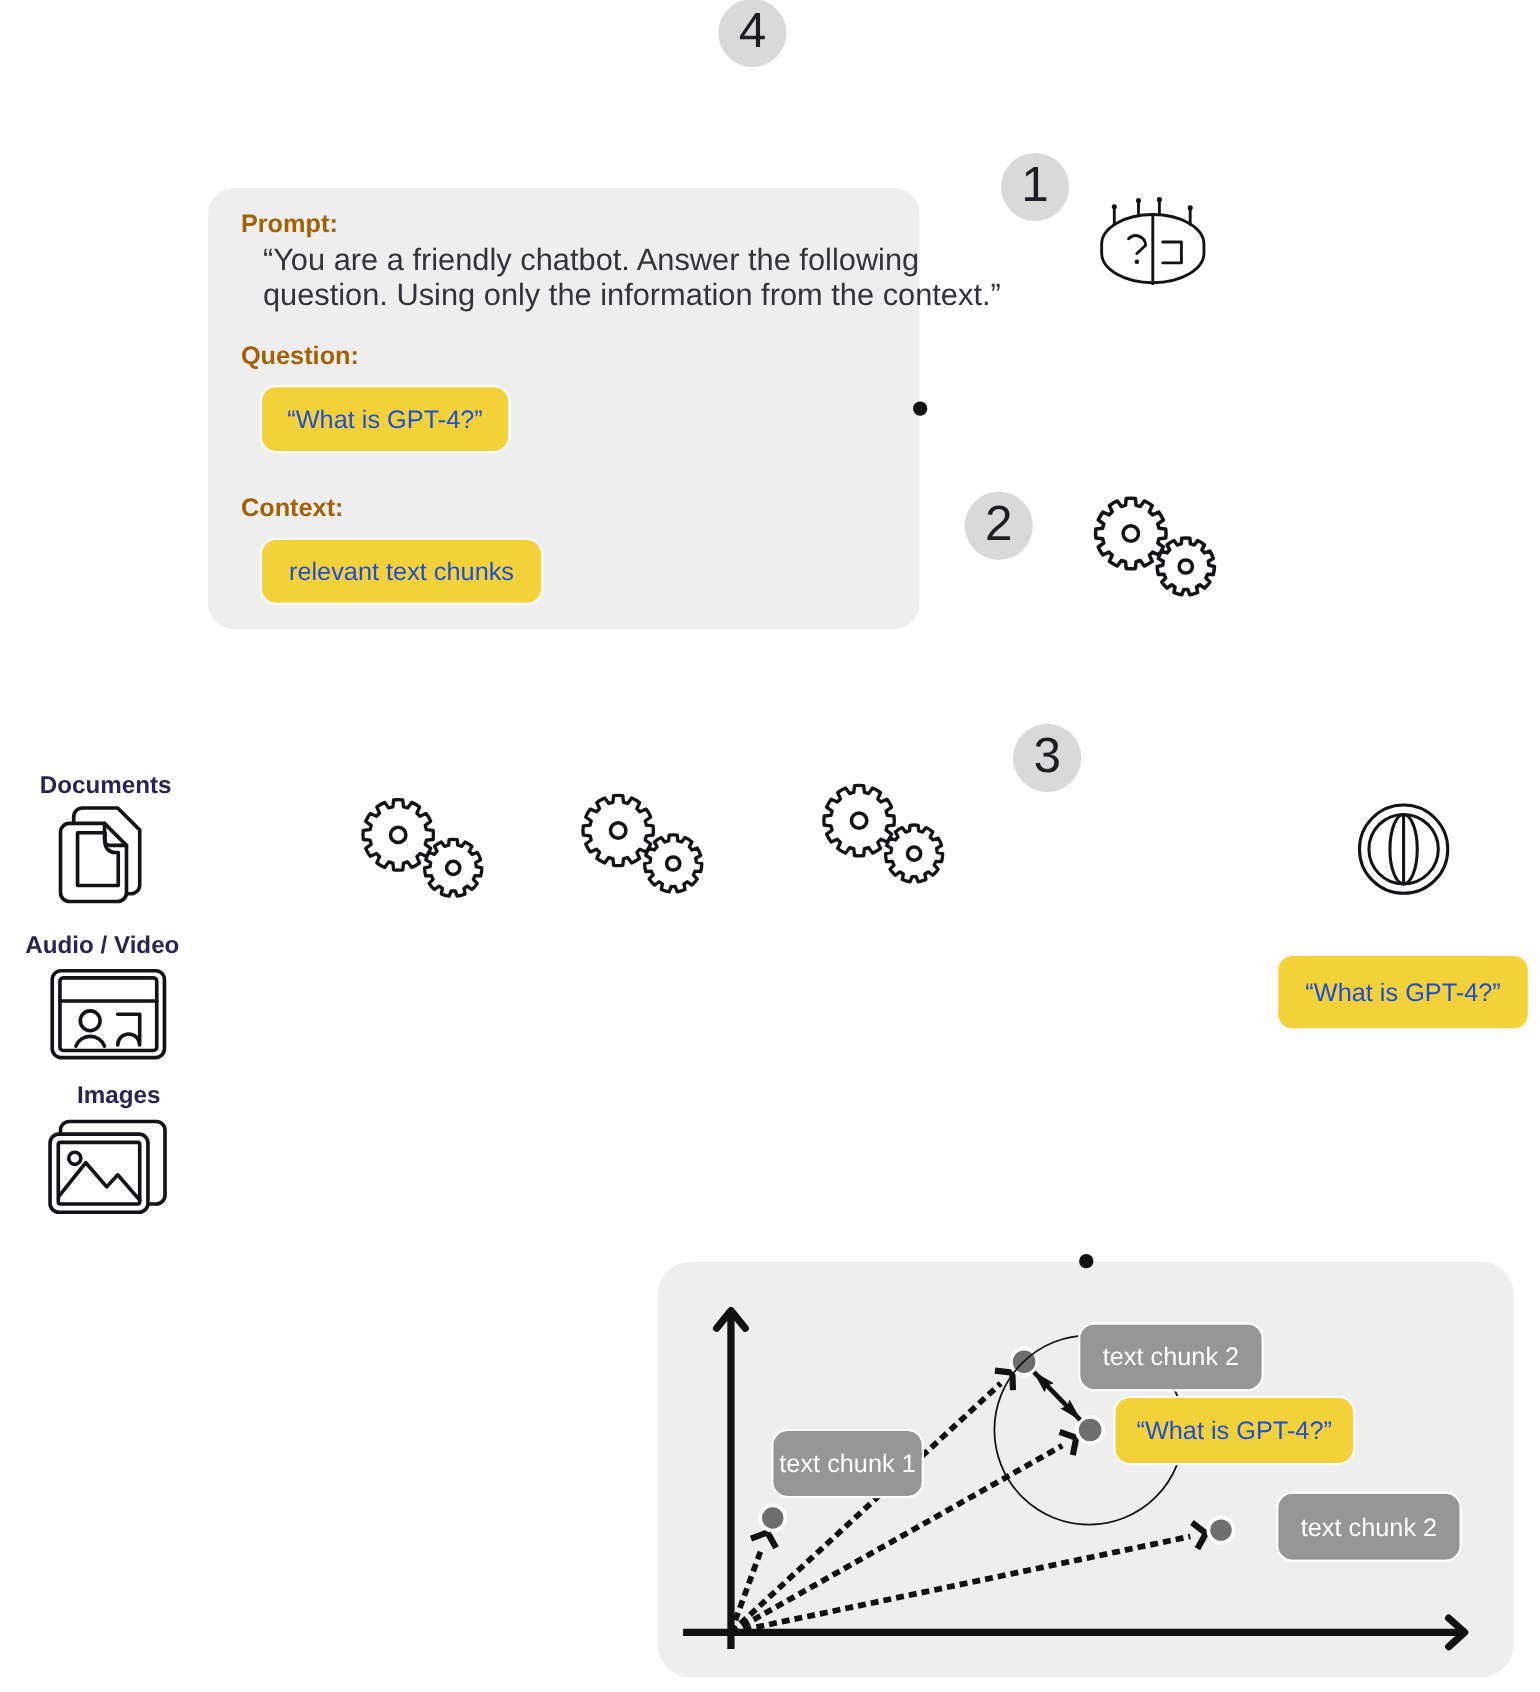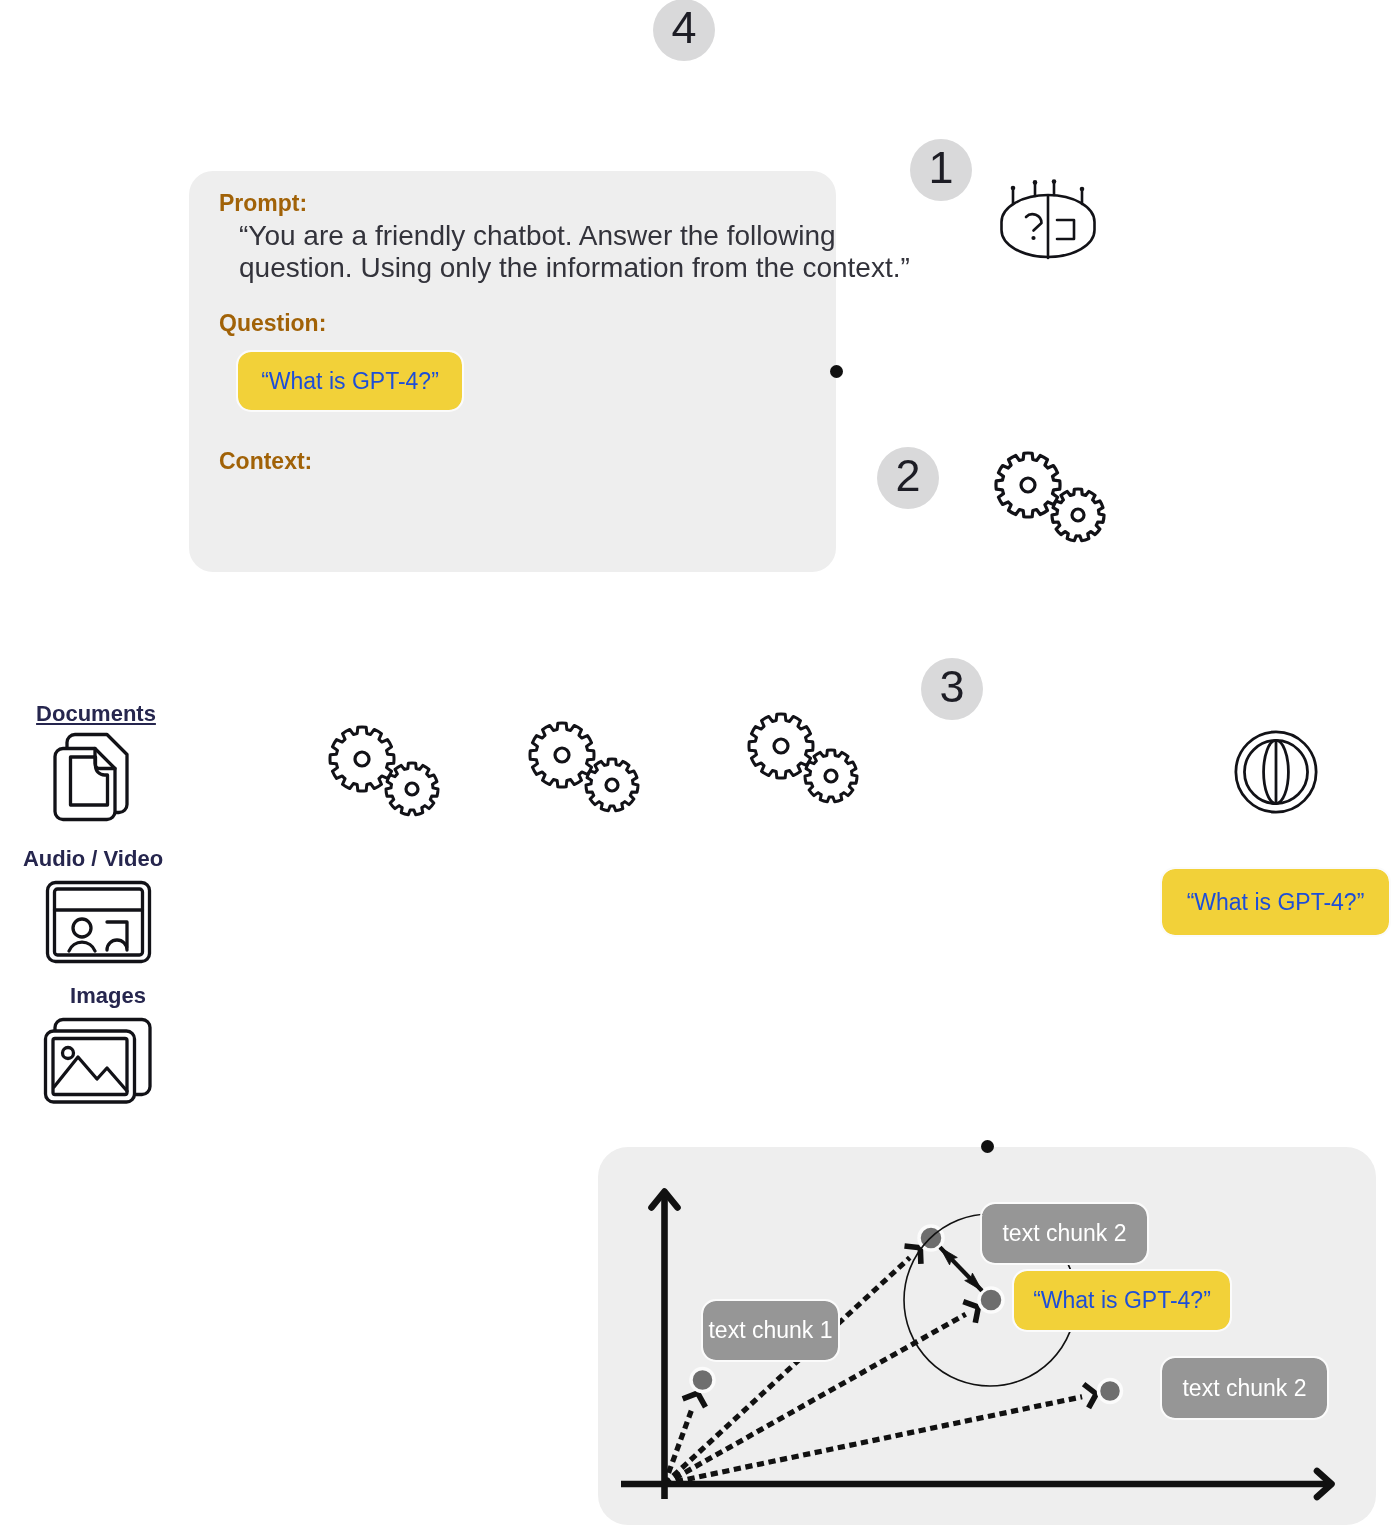--- a/index.html
+++ b/index.html
@@ -34,36 +34,37 @@
 
 <div id="stage">
 
 <div class="card" style="left:189px;top:171px;width:647px;height:401px;"></div>
 <div class="lbl" style="left:219px;top:190px;">Prompt:</div>
 <div class="ptext" style="left:239px;top:218px;white-space:nowrap;">“You are a friendly chatbot. Answer the following</div>
 <div class="ptext" style="left:239px;top:250px;white-space:nowrap;">question. Using only the information from the context.”</div>
 <div class="lbl" style="left:219px;top:310px;">Question:</div>
 <div class="pill" style="left:238px;top:352px;width:224px;height:58px;">“What is GPT-4?”</div>
 <div class="lbl" style="left:219px;top:448px;">Context:</div>
+<div class="pill" style="left:238px;top:491px;width:254px;height:57px;">relevant text chunks</div>
 <div class="abs" style="left:830px;top:365px;width:13px;height:13px;border-radius:50%;background:#111;"></div>
 
 <div class="badge" style="left:653px;top:-1px;">
       <span>4</span>
     </div>
 <div class="badge" style="left:910px;top:139px;">
       <span>1</span>
     </div>
 <div class="badge" style="left:877px;top:447px;">
       <span>2</span>
     </div>
 <div class="badge" style="left:921px;top:658px;">
       <span>3</span>
     </div>
 
-<div class="cat" style="left:0px;top:701px;width:192px;text-decoration:underline;">Documents</div>
+<div class="cat" style="left:0px;top:701px;width:192px;">Documents</div>
 <div class="cat" style="left:0px;top:846px;width:186px;">Audio / Video</div>
 <div class="cat" style="left:0px;top:983px;width:216px;">Images</div>
 
 <svg class="abs" style="left:52px;top:732px;" width="80" height="94" viewBox="0 0 80 94">
   <g fill="none" stroke="#121217" stroke-width="3.3" stroke-linejoin="round" stroke-linecap="round">
     <path d="M23 2.5 h32 l20 20 v50 a8 8 0 0 1 -8 8 h-44 a8 8 0 0 1 -8 -8 v-62 a8 8 0 0 1 8 -8 z"></path>
   </g>
   <g fill="#ffffff" stroke="#121217" stroke-width="3.3" stroke-linejoin="round" stroke-linecap="round">
     <path d="M11 16.5 h32 l20 20 v43 a8 8 0 0 1 -8 8 h-44 a8 8 0 0 1 -8 -8 v-55 a8 8 0 0 1 8 -8 z"></path>
     <path d="M43 16.5 v15 a5 5 0 0 0 5 5 h15" fill="none"></path>

